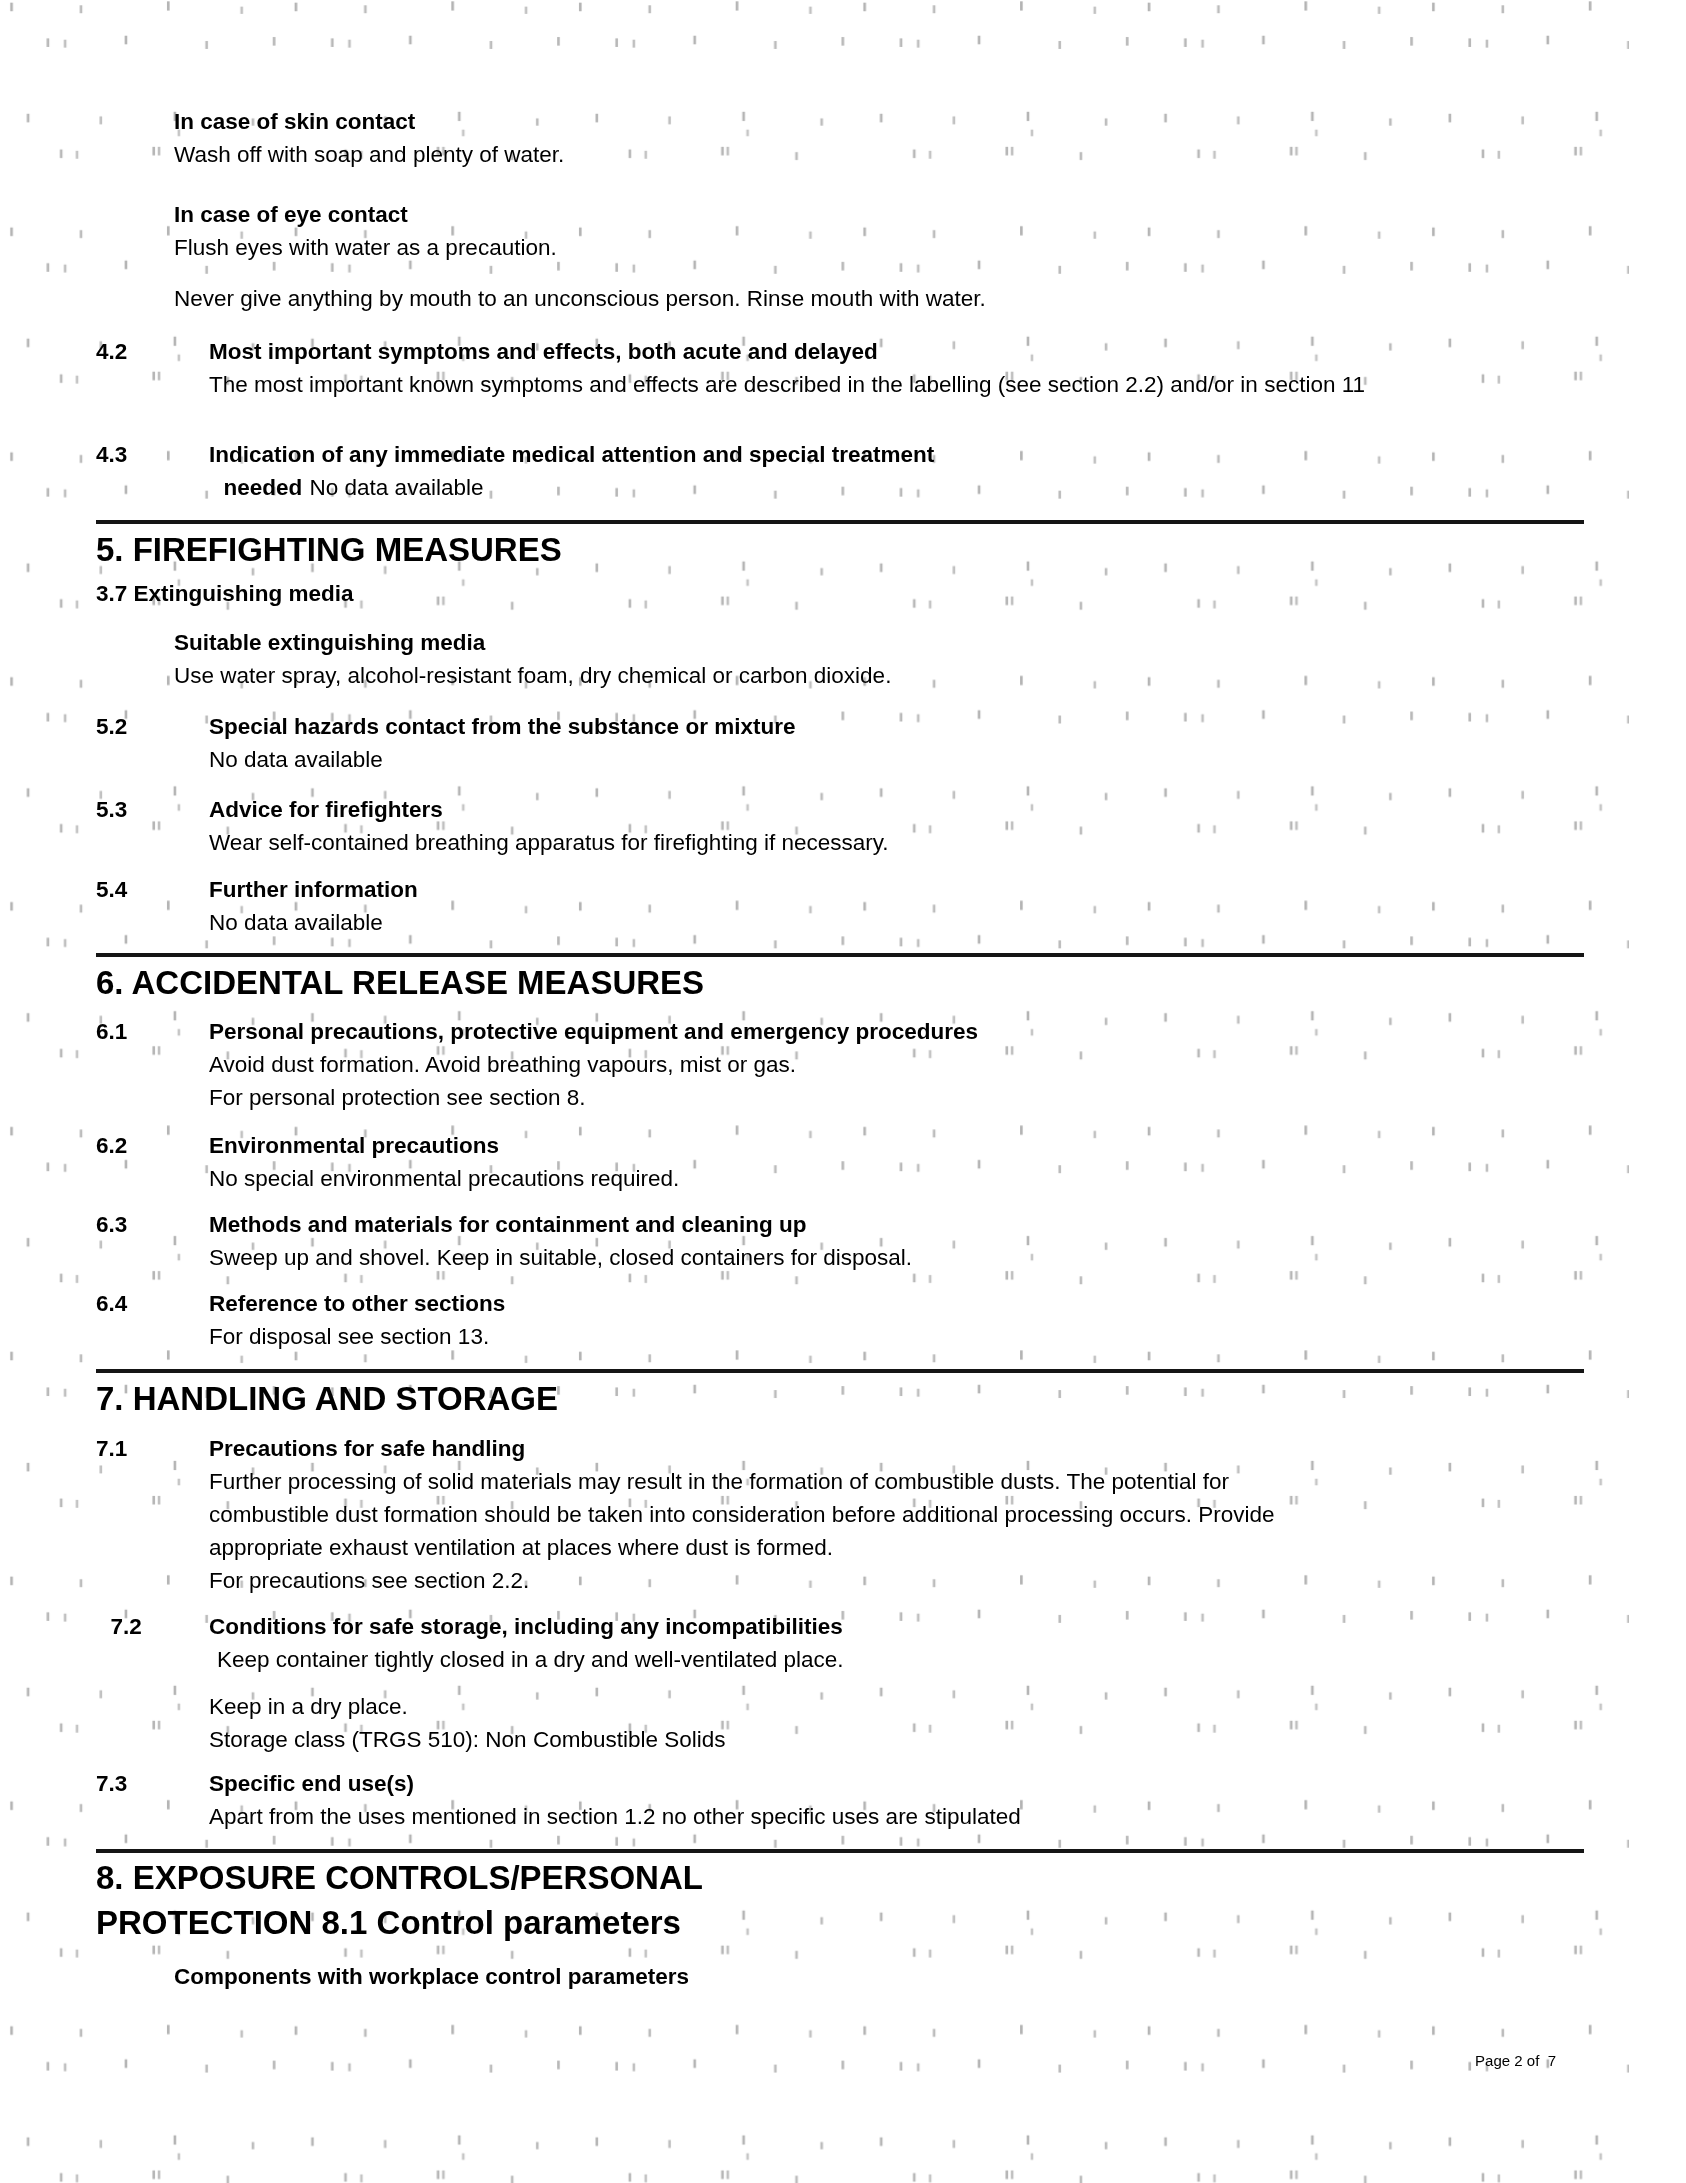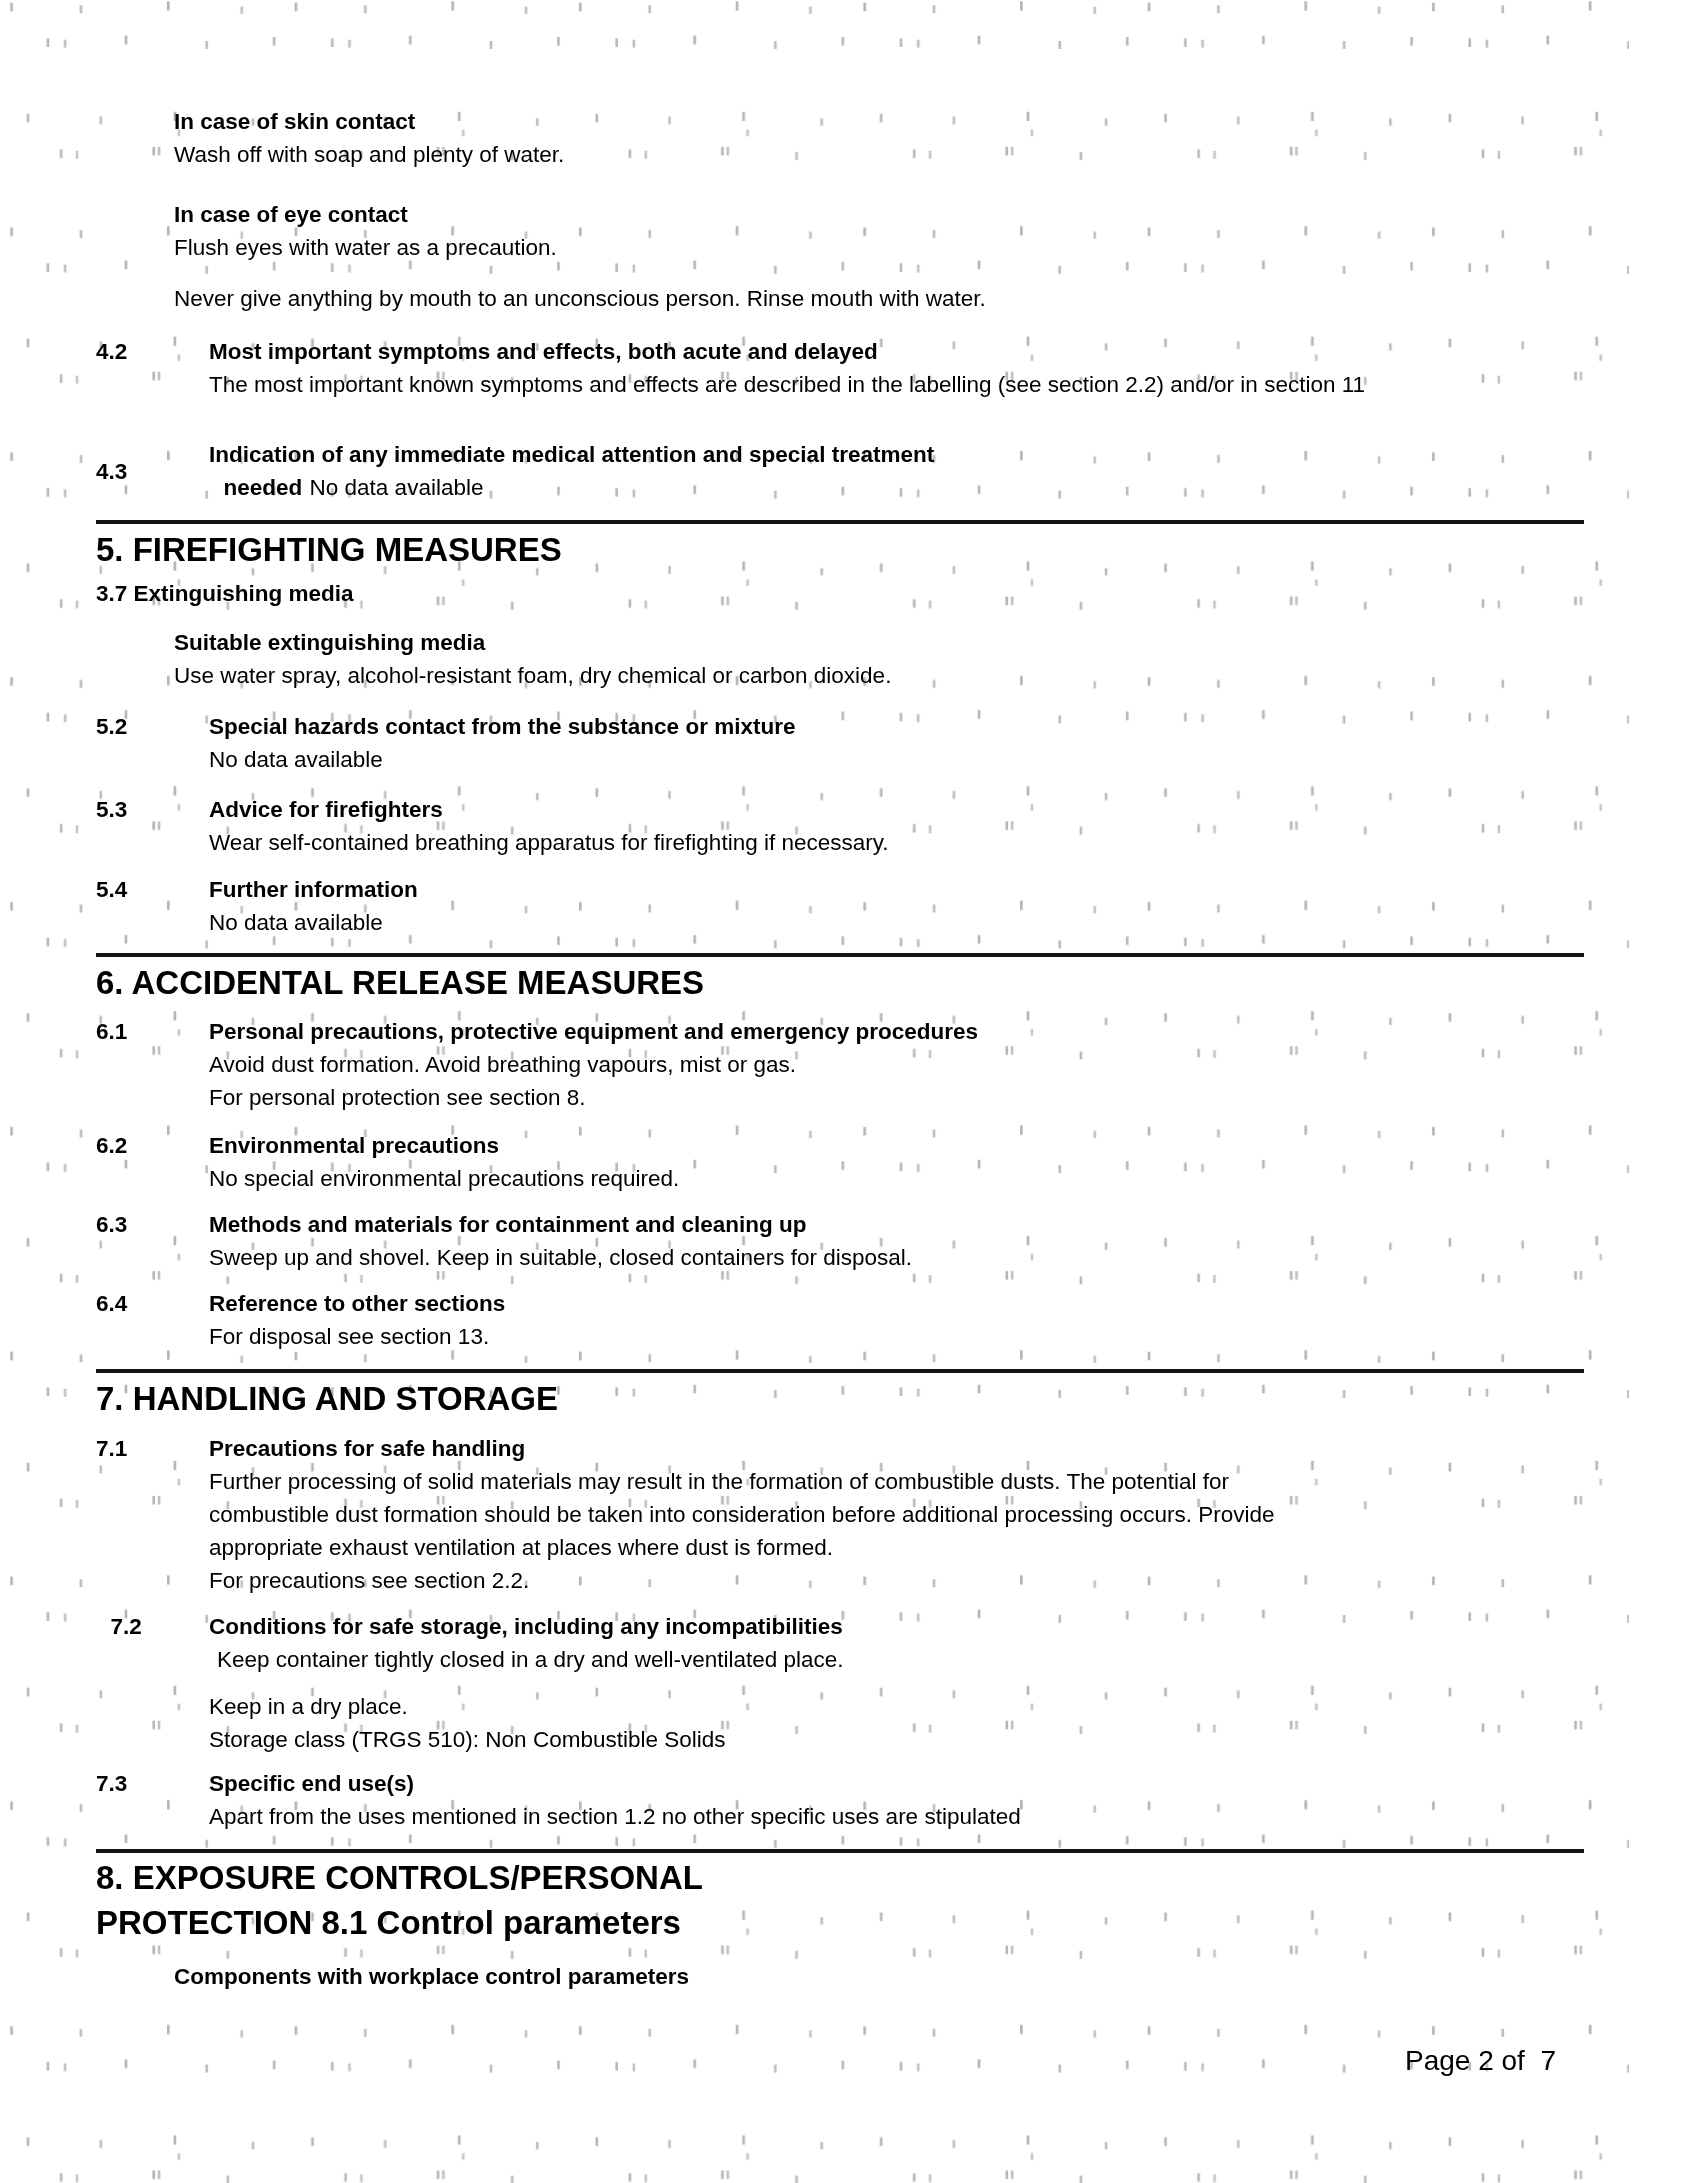--- a/index.html
+++ b/index.html
@@ -41,27 +41,27 @@
     border-top: 4px solid #151515;
     margin: 0;
     width: 100%;
   }
   .footer {
     position: absolute;
     z-index: 1;
     top: 2046px;
     right: 73px;
     white-space: pre;
-    font-size: 28px;
+    font-size: 15px;
     line-height: 29px;
   }
   .mt10 { margin-top: 6.6px; } .mt12 { margin-top: 8px; } .mt14 { margin-top: 9.3px; }
   .mt16 { margin-top: 10.6px; } .mt20 { margin-top: 13.2px; } .mt22 { margin-top: 14.6px; }
   .mt24 { margin-top: 16px; } .mt26 { margin-top: 17px; } .mt28 { margin-top: 18.5px; }
-  .mt30 { margin-top: 20px; } .mt40 { margin-top: 26.5px; } .mt56 { margin-top: 37px; align-items: center; }
+  .mt30 { margin-top: 20px; } .mt40 { margin-top: 26.5px; } .mt56 { margin-top: 37px; }
 </style>
 </head>
 <body>
 
 <div class="page">
 
   <svg class="ticks" width="1687" height="2183" aria-hidden="true" viewBox="0 0 2550 3301">
     <defs>
       <pattern id="tickpat" width="430" height="340" patternUnits="userSpaceOnUse">
         <rect x="15" y="4" width="4" height="13" fill="#b4b4b4"></rect>

